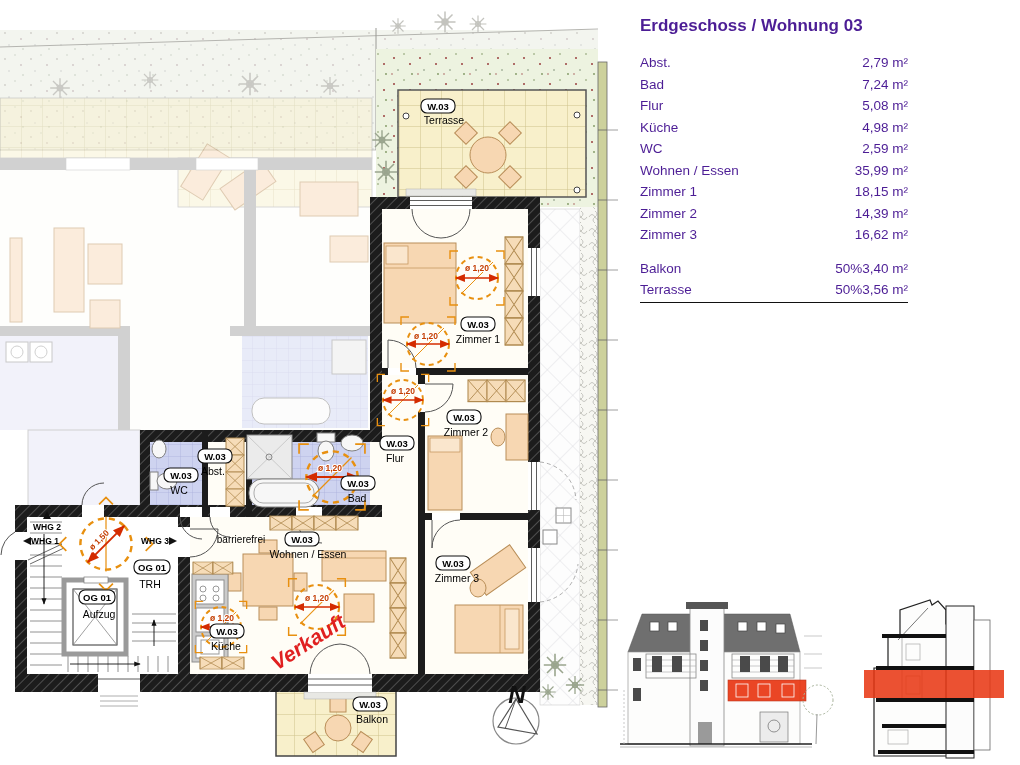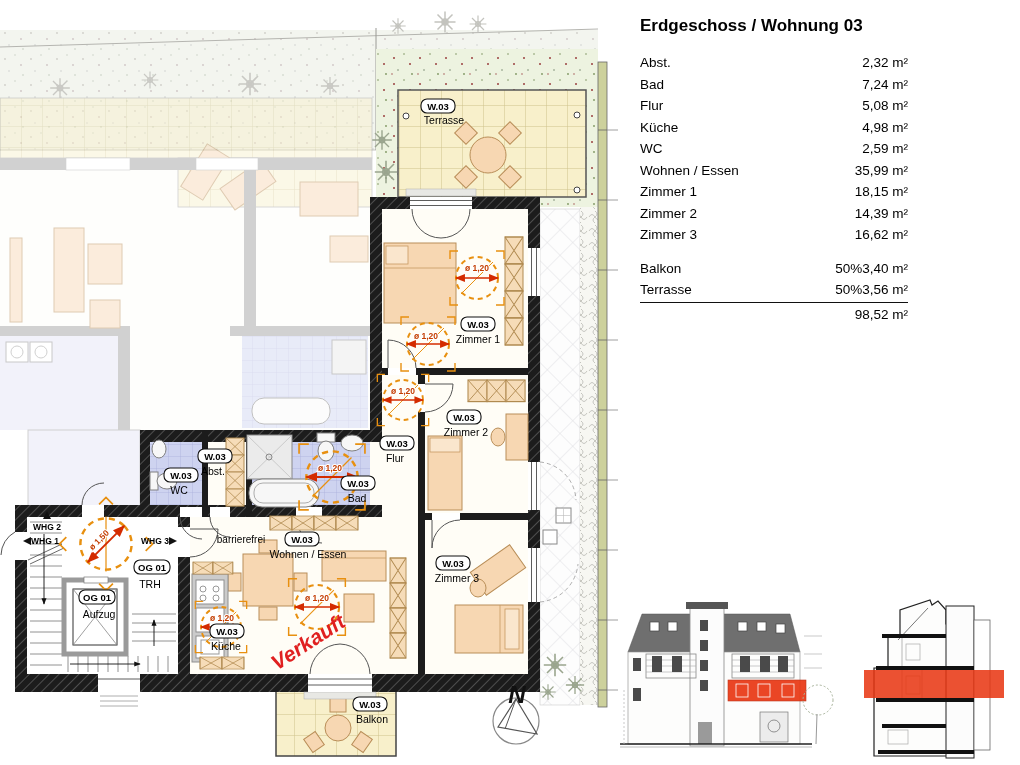--- a/index.html
+++ b/index.html
@@ -11,21 +11,21 @@
   .rname{font-size:10.5px;fill:#000;text-anchor:middle;}
   .tcl{font-size:8.5px;font-weight:700;fill:#c43d00;text-anchor:middle;
        paint-order:stroke;stroke:#fff;stroke-width:2px;}
   .whg{font-size:8.5px;font-weight:700;text-anchor:middle;fill:#000;}
   .furn{fill:#f7d7b2;stroke:#b98e58;stroke-width:1;}
   .fixt{fill:#f7f7f7;stroke:#808080;stroke-width:1;}
   .door{fill:none;stroke:#555;stroke-width:1;}
   .winline{stroke:#333;stroke-width:0.8;}
   .sill{fill:#e8e8e4;stroke:#aaa;stroke-width:0.5;}
   
-  .areas{position:absolute;left:640px;top:16px;width:268px;color:#000000;}
+  .areas{position:absolute;left:640px;top:16px;width:268px;color:#4c1d95;}
   .areas h1{font-size:17px;font-weight:700;margin:0 0 16px 0;letter-spacing:0;}
   .arow{display:flex;justify-content:space-between;font-size:13.5px;line-height:21.5px;}
   .arow .lbl{flex:0 0 120px;}
   .arow .shr{flex:1;text-align:right;}
   .arow .val{text-align:right;}
   .outblock{margin-top:12px;}
   .outblock .arow:last-child{border-bottom:1px solid #111;padding-bottom:1px;}
   .trow{font-size:13.5px;line-height:23px;text-align:right;}
 </style>
 </head>
@@ -515,21 +515,21 @@
     <rect x="888" y="730" width="20" height="14" fill="none" stroke="#aaa" stroke-width="0.7"></rect>
     <rect x="864" y="670" width="140" height="28" fill="#e8330e" opacity="0.85"></rect>
   </g>
 </svg>
 
 
 <div class="areas">
   <h1>Erdgeschoss / Wohnung 03</h1>
   <div class="arow">
         <span class="lbl">Abst.</span>
-        <span class="val">2,32 m²</span>
+        <span class="val">2,79 m²</span>
       </div>
   <div class="arow">
         <span class="lbl">Bad</span>
         <span class="val">7,24 m²</span>
       </div>
   <div class="arow">
         <span class="lbl">Flur</span>
         <span class="val">5,08 m²</span>
       </div>
   <div class="arow">
@@ -561,16 +561,15 @@
           <span class="lbl">Balkon</span>
           <span class="shr">50%</span>
           <span class="val">3,40 m²</span>
         </div>
     <div class="arow">
           <span class="lbl">Terrasse</span>
           <span class="shr">50%</span>
           <span class="val">3,56 m²</span>
         </div>
   </div>
-  <div class="trow">98,52 m²</div>
 </div>
 
 </div>
 
 </body></html>

